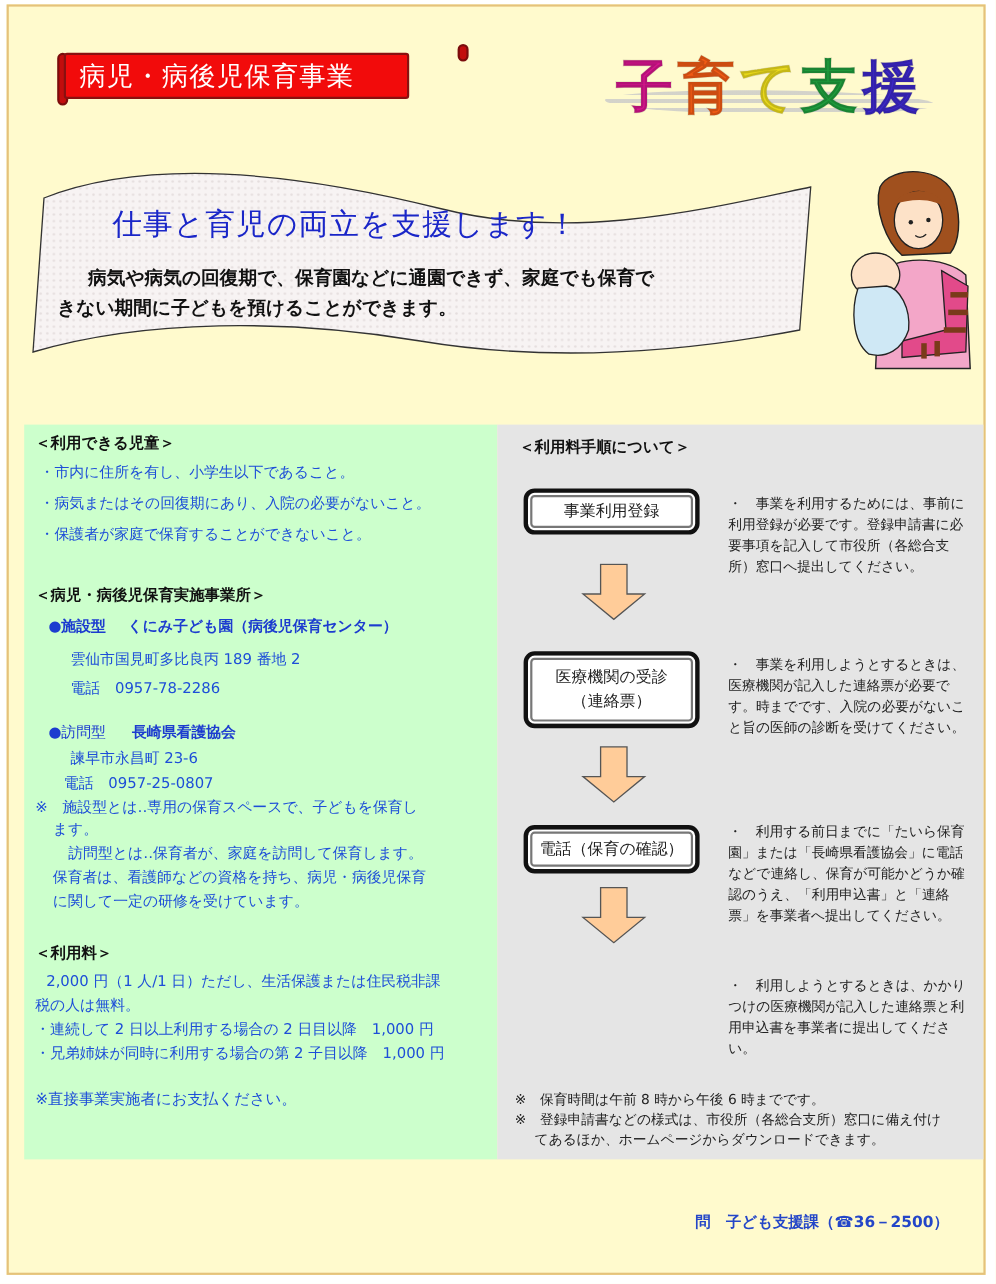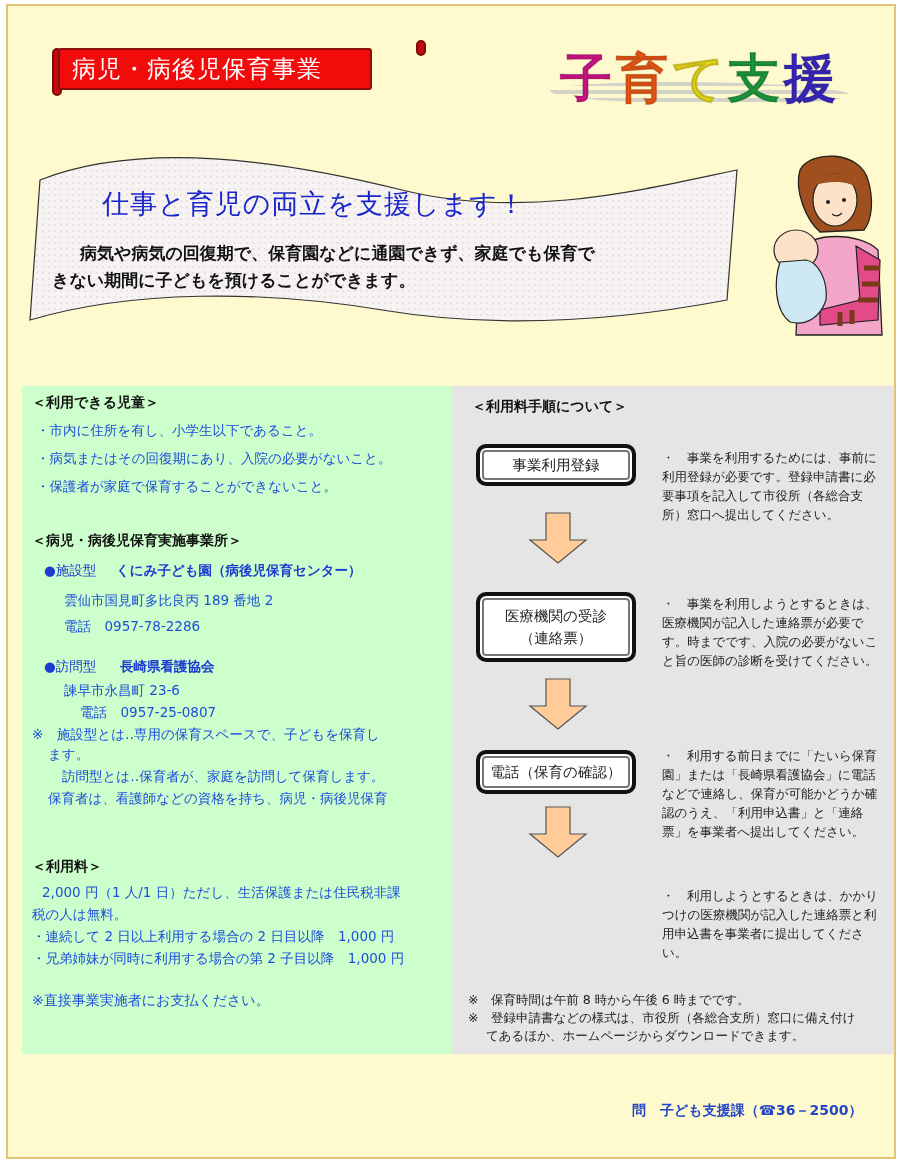--- a/index.html
+++ b/index.html
@@ -91,34 +91,35 @@
 </div>
 
 <div class="left">
   <div class="abs h" style="left:10px;top:8px">＜利用できる児童＞</div>
   <div class="abs t" style="left:14px;top:34px">・市内に住所を有し、小学生以下であること。</div>
   <div class="abs t" style="left:14px;top:62px">・病気またはその回復期にあり、入院の必要がないこと。</div>
   <div class="abs t" style="left:14px;top:90px">・保護者が家庭で保育することができないこと。</div>
 
   <div class="abs h" style="left:10px;top:146px">＜病児・病後児保育実施事業所＞</div>
 
-  <div class="abs t blue" style="left:22px;top:174px;font-weight:normal">●施設型</div>
+  <div class="abs t blue" style="left:22px;top:174px;font-weight:bold">●施設型</div>
   <div class="abs t blue" style="left:94px;top:174px;font-weight:bold">くにみ子ども園（病後児保育センター）</div>
   <div class="abs t" style="left:42px;top:204px">雲仙市国見町多比良丙 189 番地 2</div>
   <div class="abs t" style="left:42px;top:230px">電話　0957-78-2286</div>
 
   <div class="abs t blue" style="left:22px;top:270px">●訪問型</div>
   <div class="abs t blue" style="left:98px;top:270px;font-weight:bold">長崎県看護協会</div>
   <div class="abs t" style="left:42px;top:294px">諫早市永昌町 23-6</div>
-  <div class="abs t" style="left:58px;top:316px">電話　0957-25-0807</div>
+  <div class="abs t" style="left:36px;top:316px">電話　0957-25-0807</div>
 
   <div class="abs t" style="left:10px;top:338px">※　施設型とは‥専用の保育スペースで、子どもを保育し</div>
   <div class="abs t" style="left:26px;top:358px">ます。</div>
   <div class="abs t" style="left:40px;top:380px">訪問型とは‥保育者が、家庭を訪問して保育します。</div>
   <div class="abs t" style="left:26px;top:402px">保育者は、看護師などの資格を持ち、病児・病後児保育</div>
+  <div class="abs t" style="left:26px;top:424px">に関して一定の研修を受けています。</div>
 
   <div class="abs h" style="left:10px;top:472px">＜利用料＞</div>
   <div class="abs t" style="left:20px;top:496px">2,000 円（1 人/1 日）ただし、生活保護または住民税非課</div>
   <div class="abs t" style="left:10px;top:518px">税の人は無料。</div>
   <div class="abs t" style="left:10px;top:540px">・連続して 2 日以上利用する場合の 2 日目以降　1,000 円</div>
   <div class="abs t" style="left:10px;top:562px">・兄弟姉妹が同時に利用する場合の第 2 子目以降　1,000 円</div>
   <div class="abs t" style="left:10px;top:604px;font-size:14px">※直接事業実施者にお支払ください。</div>
 </div>
 
 <div class="right">

